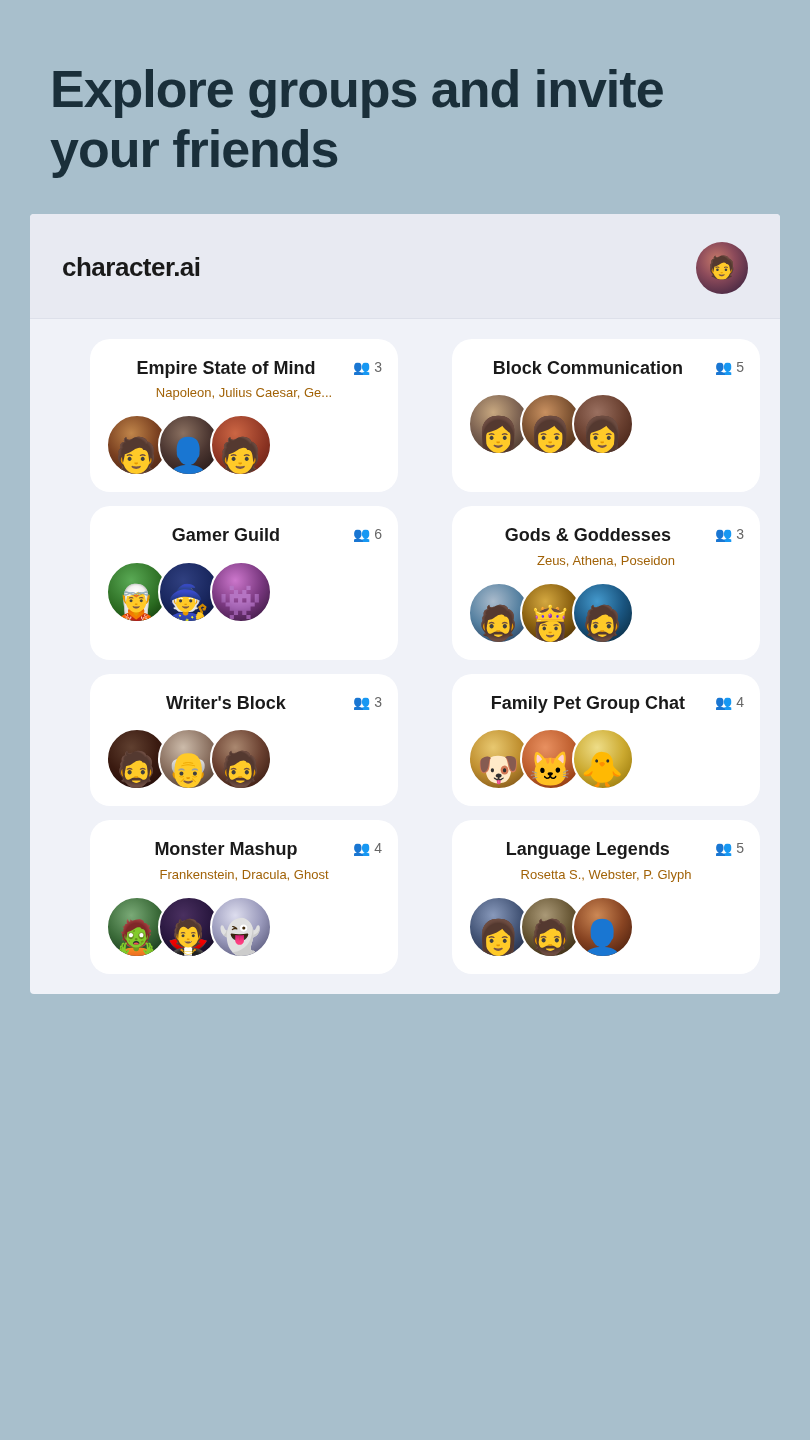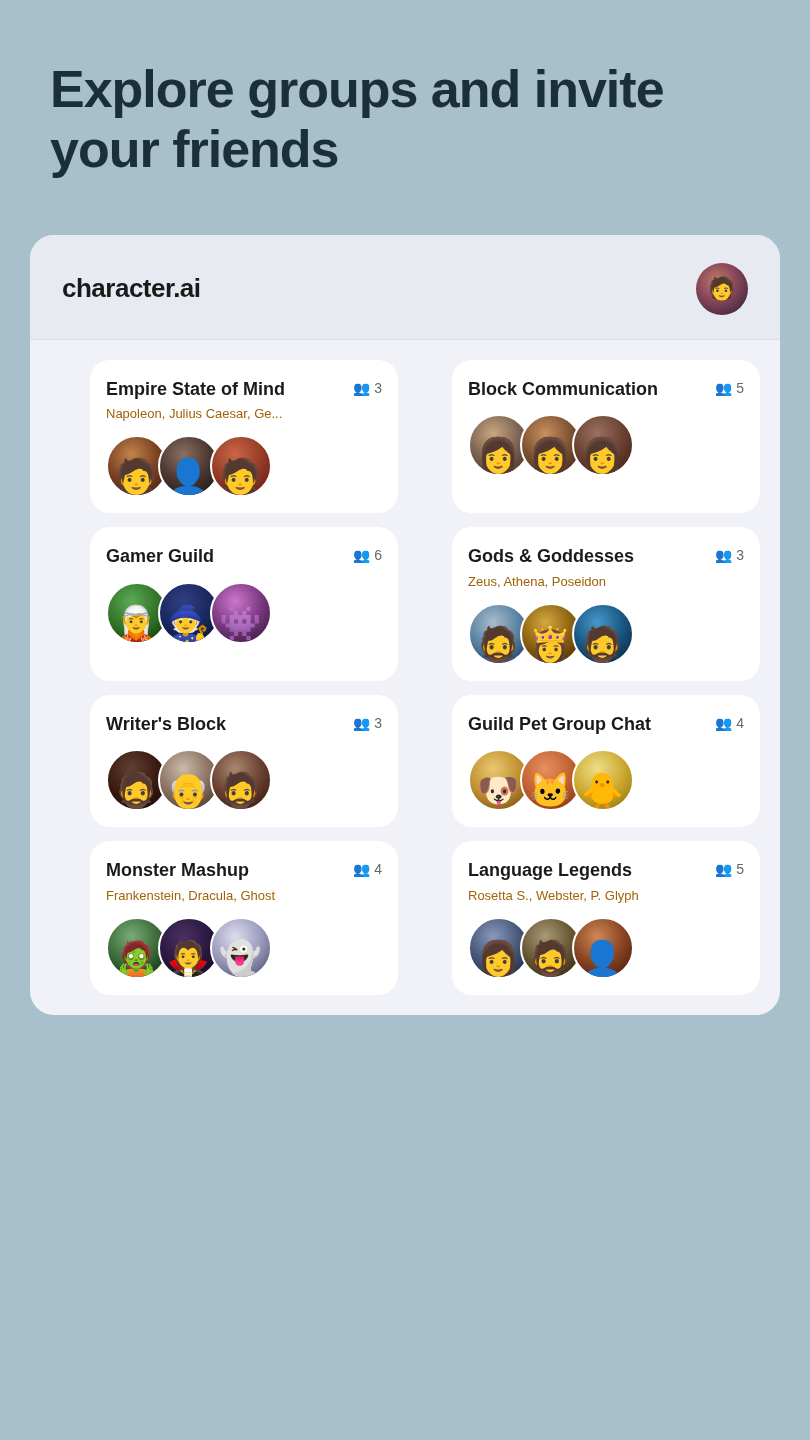--- a/index.html
+++ b/index.html
@@ -4,35 +4,36 @@
   <style>
     * { margin: 0; padding: 0; box-sizing: border-box; }
     body {
       width: 810px;
       min-height: 1440px;
       background-color: #a8bfcc;
       font-family: -apple-system, BlinkMacSystemFont, 'Segoe UI', sans-serif;
       overflow-x: hidden;
     }
     .hero-section {
-      padding: 60px 50px 55px 50px;
+      padding: 60px 50px 34px 50px;
     }
     .hero-title {
       font-size: 52px;
       font-weight: 800;
       color: #1a2f3a;
       line-height: 1.15;
       letter-spacing: -1px;
     }
     .app-card {
       background: #f0f2f8;
-      border-radius: 24px;
+      border-radius: 4px;
       margin: 0 30px;
       padding: 0;
       overflow: hidden;
+      text-align: center;
     }
     .app-header {
       background: #e8eaf2;
       padding: 28px 32px 24px 32px;
       display: flex;
       align-items: center;
       justify-content: space-between;
       border-bottom: 1px solid #dde0ea;
     }
     .app-logo {
@@ -272,21 +273,21 @@
           <div class="char-avatar av-hemingway">
             <div class="avatar-face">👴</div>
           </div>
           <div class="char-avatar av-mark">
             <div class="avatar-face">🧔</div>
           </div>
         </div>
       </div>
       <div class="group-card">
         <div class="group-card-header">
-          <div class="group-title">Guild Pet Group Chat</div>
+          <div class="group-title">Family Pet Group Chat</div>
           <div class="member-count">
             <span style="font-size:14px;">👥</span> 
             <span>4</span>
           </div>
         </div>
         <div class="avatars-row">
           <div class="char-avatar av-buddy">
             <div class="avatar-face">🐶</div>
           </div>
           <div class="char-avatar av-whiskers">

